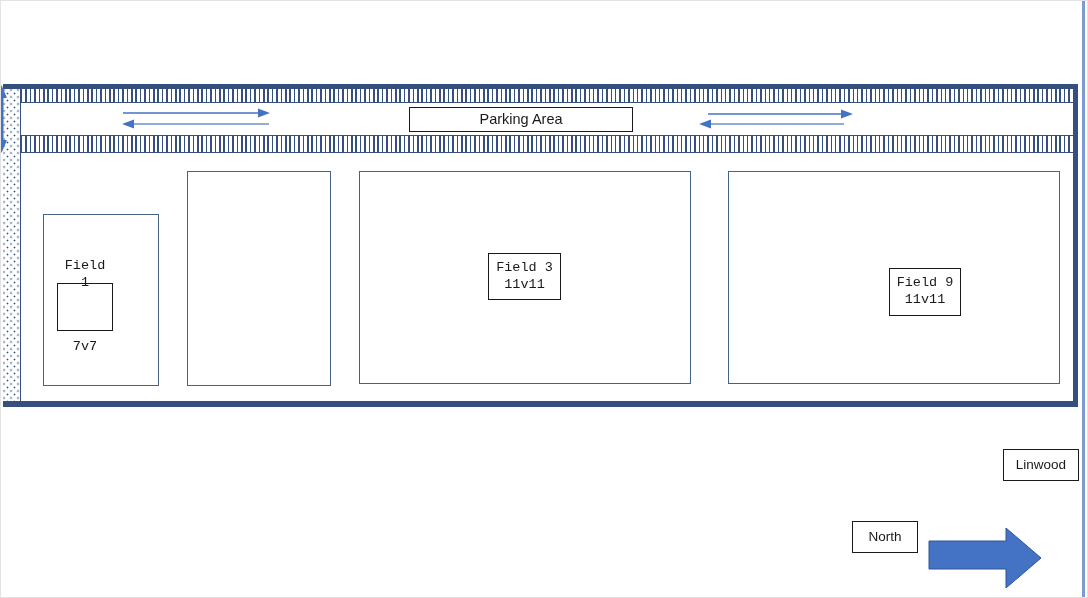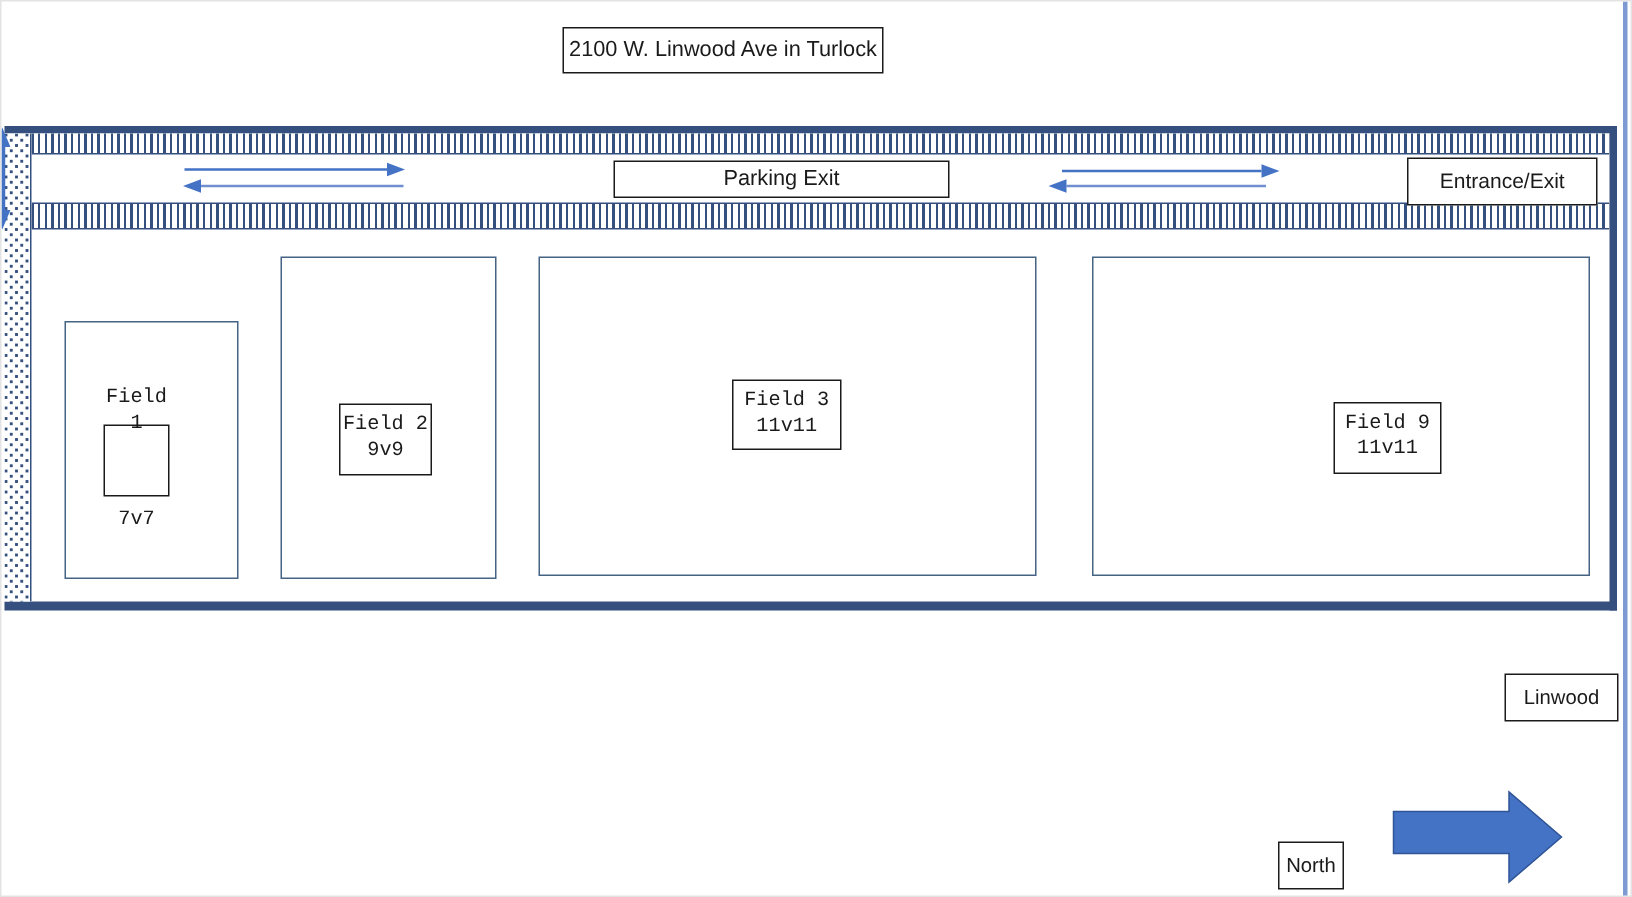--- a/index.html
+++ b/index.html
@@ -44,47 +44,44 @@
     background-color:#fff;
   }
   .hatch-a{left:20px;top:88px;width:1052px;height:14px;border-bottom:1.6px solid #35507E;}
   .hatch-b{left:20px;top:134px;width:1052px;height:18px;border-top:1.6px solid #35507E;border-bottom:1.6px solid #35507E;}
 
   
   .title-box{left:374px;top:17px;width:214px;height:31px;font-size:14.5px;z-index:6;}
   .parking-box{left:408px;top:106px;width:224px;height:25px;font-size:14.5px;z-index:5;}
   .entrance-box{left:937px;top:104px;width:127px;height:32px;font-size:14px;z-index:5;}
   .linwood-box{left:1002px;top:448px;width:76px;height:32px;font-size:13.5px;z-index:6;}
-  .north-box{left:851px;top:560px;width:44px;height:32px;font-size:13.5px;z-index:6;}
+  .north-box{left:851px;top:520px;width:66px;height:32px;font-size:13.5px;z-index:6;}
 
   
   .field{border:1.6px solid #456383;background:#fff;}
   .field-1{left:42px;top:213px;width:116px;height:172px;}
   .field-2{left:186px;top:170px;width:144px;height:215px;}
   .field-3{left:358px;top:170px;width:332px;height:213px;}
   .field-4{left:727px;top:170px;width:332px;height:213px;}
   .field-label{font-size:13.5px;z-index:4;font-family:Liberation Mono, monospace;}
-  .f1-label{left:68px;top:282px;width:44px;height:48px;gap:48px;}
+  .f1-label{left:56px;top:282px;width:56px;height:48px;gap:48px;}
   .f2-label{left:225px;top:268px;width:62px;height:48px;}
   .f3-label{left:487px;top:252px;width:73px;height:47px;}
   .f4-label{left:888px;top:267px;width:72px;height:48px;}
 
   
   .page-edge-line{left:1081px;top:0;width:3px;height:598px;background:#7D9BD2;}
 
   svg{display:block;}
 </style>
 </head>
 <body>
 
 <div class="stage">
 
-  <div class="abs label-box title-box">
-    <span>2100 W. Linwood Ave in Turlock</span>
-  </div>
 
   <div class="abs page-edge-line"></div>
 
   <div class="abs facility"></div>
 
   <div class="abs dotted-strip"></div>
 
   <div class="abs hatch hatch-a"></div>
   <div class="abs hatch hatch-b"></div>
 
@@ -102,39 +99,32 @@
   </svg>
 
   <svg class="abs" style="left:694px;top:104px;" width="164" height="26" viewBox="0 0 164 26">
     <line x1="13" y1="9" x2="146" y2="9" stroke="#4472C4" stroke-width="1.6"></line>
     <polygon points="146,4.5 158,9 146,13.5" fill="#4472C4"></polygon>
     <line x1="16" y1="19" x2="149" y2="19" stroke="#6F8FD0" stroke-width="1.6"></line>
     <polygon points="16,14.5 16,23.5 4,19" fill="#4472C4"></polygon>
   </svg>
 
   <div class="abs label-box parking-box">
-    <span>Parking Exit</span>
+    <span>Parking Area</span>
   </div>
 
-  <div class="abs label-box entrance-box">
-    <span>Entrance/Exit</span>
-  </div>
 
   <div class="abs field field-1"></div>
   <div class="abs field field-2"></div>
   <div class="abs field field-3"></div>
   <div class="abs field field-4"></div>
 
   <div class="abs label-box field-label f1-label">
     <span>Field 1</span>
     <span>7v7</span>
-  </div>
-  <div class="abs label-box field-label f2-label">
-    <span>Field 2</span>
-    <span>9v9</span>
   </div>
   <div class="abs label-box field-label f3-label">
     <span>Field 3</span>
     <span>11v11</span>
   </div>
   <div class="abs label-box field-label f4-label">
     <span>Field 9</span>
     <span>11v11</span>
   </div>
 

